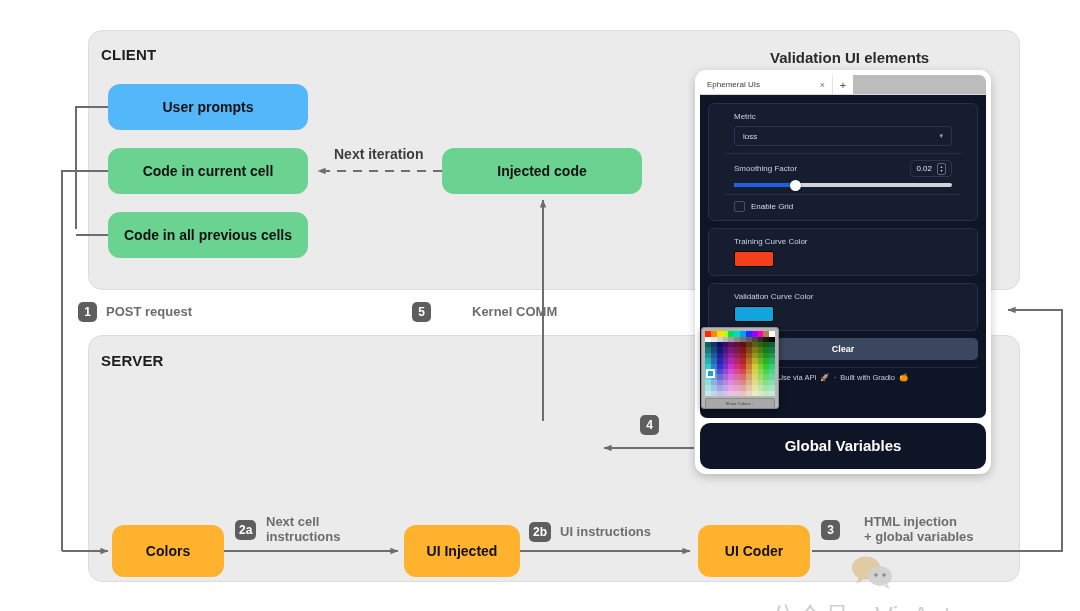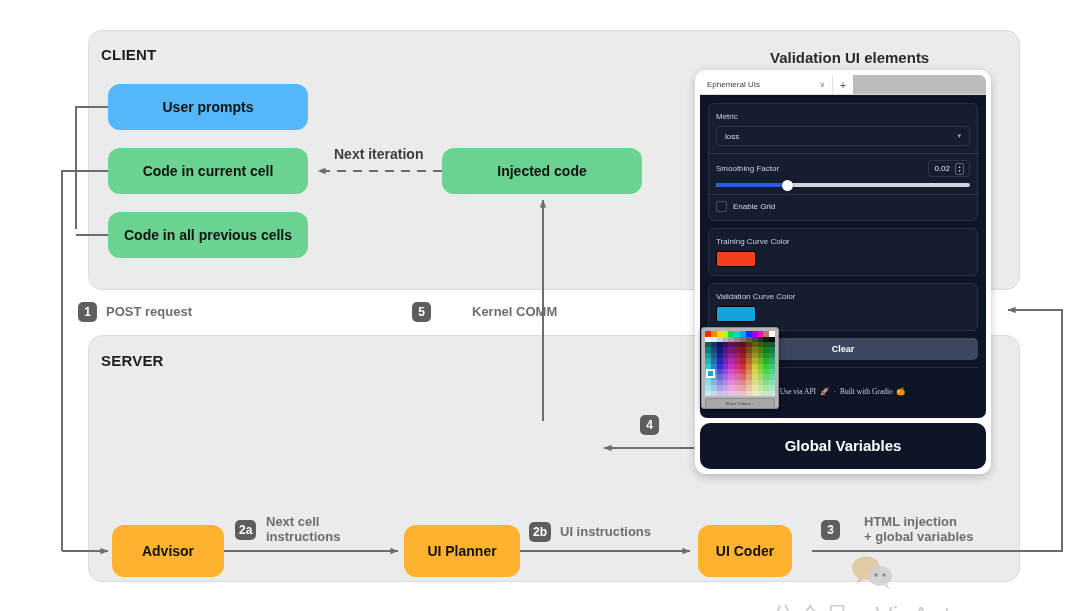--- a/index.html
+++ b/index.html
@@ -39,21 +39,21 @@
            border-bottom:1px solid #d8d8d8;}
   .gtab{background:#fff;display:flex;align-items:center;gap:5px;padding:0 7px;
         font-size:8px;color:#3b3b3b;min-width:118px;}
   .gtab .tt{flex:1;white-space:nowrap;}
   .gtab .x{font-size:9px;color:#777;}
   .gplus{width:20px;display:flex;align-items:center;justify-content:center;
          background:#fff;font-size:11px;color:#555;border-left:1px solid #e2e2e2;}
   .gfill{flex:1;background:#bcbcbc;}
   .gbody{background:#0e1526;padding:8px;box-sizing:border-box;}
   .gcard{background:#151d2e;border:1px solid #26304a;border-radius:6px;
-         padding:8px 7px;box-sizing:border-box;margin-bottom:7px;}
+         padding:8px 25px;box-sizing:border-box;margin-bottom:7px;}
   .glabel{font-size:8px;color:#c9d2e2;margin-bottom:5px;}
   .gselect{height:18px;border:1px solid #2b3550;border-radius:4px;background:#151d2e;
            display:flex;align-items:center;padding:0 8px;font-size:8px;color:#d5dce9;}
   .gselect .car{margin-left:auto;font-size:7px;color:#9aa6bd;}
   .grow{display:flex;align-items:center;margin-bottom:6px;}
   .gnum{margin-left:auto;display:flex;align-items:center;gap:5px;
         border:1px solid #2b3550;border-radius:4px;height:15px;padding:0 5px;
         font-size:8px;color:#e2e8f2;}
   .gstep{width:7px;height:10px;border:1px solid #5b6680;border-radius:2px;
          display:flex;flex-direction:column;align-items:center;justify-content:center;
@@ -66,23 +66,23 @@
                  box-shadow:0 0 2px rgba(0,0,0,.5);}
   .gdiv{height:1px;background:#26304a;margin:7px -9px 6px;}
   .gcheck{display:flex;align-items:center;gap:6px;font-size:8px;color:#d5dce9;}
   .gcheck .bx{width:9px;height:9px;border:1px solid #44506e;border-radius:2px;background:#151d2e;}
   .gswatch{width:38px;height:14px;border:1px solid #000;border-radius:2px;}
   .gbtns{display:flex;gap:7px;margin-top:2px;}
   .gbtn{flex:1;height:22px;border-radius:5px;display:flex;align-items:center;
         justify-content:center;font-size:9px;font-weight:bold;color:#fff;}
   .gbtn.clear{background:#3b475e;}
   .gbtn.submit{background:#f0680f;}
-  .gfoot{margin-top:7px;padding-top:19px;border-top:1px solid #222b42;
+  .gfoot{margin-top:7px;padding-top:5px;border-top:1px solid #222b42;
          font-size:7.5px;color:#c6cfdf;display:flex;justify-content:center;
-         align-items:flex-start;gap:4px;font-family:Liberation Serif, serif;}
+         align-items:flex-start;gap:4px;}
 
   
   .cpick{position:absolute;background:#b6b6b6;border:1px solid #8d8d8d;
          border-radius:3px;padding:3px;box-sizing:border-box;
          box-shadow:0 2px 6px rgba(0,0,0,.45);}
   .cgrid{display:grid;gap:0;}
   .cgrid i{display:block;}
   .cshow{margin-top:2px;height:9px;background:#a8a8a8;border:1px solid #8a8a8a;
          border-radius:2px;font-size:4px;color:#3a3a3a;display:flex;
          align-items:center;justify-content:center;letter-spacing:.2px;}
@@ -145,32 +145,32 @@
 
   <div class="badge" style="left:78px;top:302px;">1</div>
   <div class="steplabel" style="left:106px;top:304px;">POST request</div>
 
   <div class="badge" style="left:412px;top:302px;">5</div>
   <div class="steplabel" style="left:440px;top:304px;padding-left:32px;">Kernel COMM</div>
 
 
   <div class="badge" style="left:640px;top:415px;">4</div>
 
-  <div class="node orange" style="left:112px;top:525px;width:112px;height:52px;">Advisor</div>
+  <div class="node orange" style="left:112px;top:525px;width:112px;height:52px;">Colors</div>
 
   <div class="badge" style="left:235px;top:520px;">2a</div>
   <div class="steplabel" style="left:266px;top:514px;">Next cell
 instructions</div>
 
-  <div class="node orange" style="left:404px;top:525px;width:116px;height:52px;">UI Planner</div>
+  <div class="node orange" style="left:404px;top:525px;width:116px;height:52px;">UI Injected</div>
 
   <div class="badge" style="left:529px;top:522px;">2b</div>
   <div class="steplabel" style="left:560px;top:524px;">UI instructions</div>
 
-  <div class="node orange" style="left:698px;top:525px;width:94px;height:52px;">UI Coder</div>
+  <div class="node orange" style="left:698px;top:525px;width:112px;height:52px;">UI Coder</div>
 
   <div class="badge" style="left:821px;top:520px;">3</div>
   <div class="steplabel" style="left:864px;top:514px;">HTML injection
 + global variables</div>
 
   <div class="gframe" style="left:695px;top:70px;width:296px;height:404px;">
 
     <div class="gwin" style="left:5px;top:5px;width:286px;height:343px;">
       <div class="gtabbar">
         <div class="gtab">

